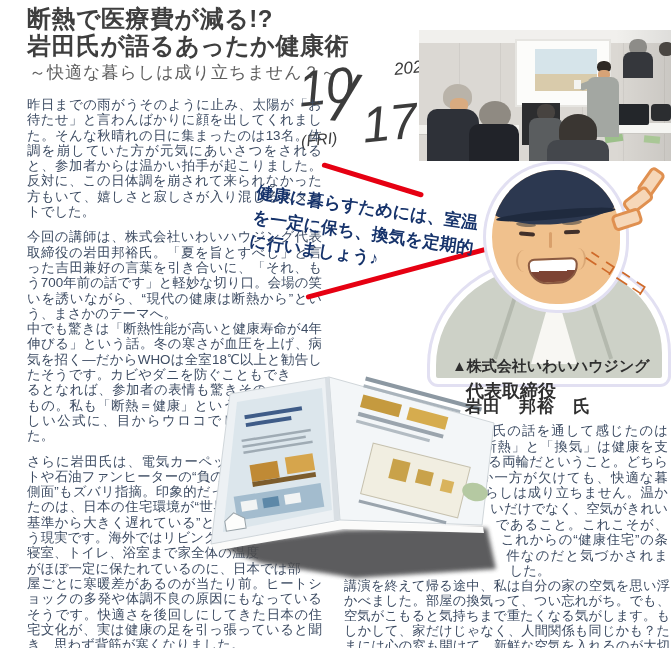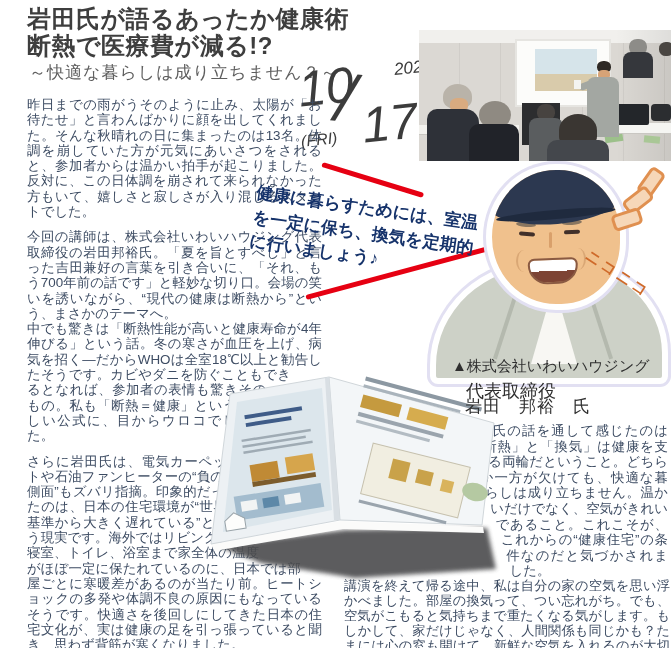--- a/index.html
+++ b/index.html
@@ -90,39 +90,39 @@
             font-size:15px;letter-spacing:3px;transform:rotate(33deg);transform-origin:left top;}
   
   .booklet{position:absolute;left:203px;top:372px;z-index:4;}
   
   .left-col{position:absolute;left:27px;top:97px;width:295px;height:551px;z-index:1;
             font-size:13.4px;line-height:15.3px;text-align:justify;}
   .left-col p{margin:0;}
   .left-col .gap{margin-top:10px;}
   .wrap-spacer-left{float:right;width:100px;height:548px;
       shape-outside:polygon(100% 50%,55% 53%,15% 60%,2% 70%,10% 80%,100% 86%);}
-  .credit{position:absolute;color:#2f2f2f;font-weight:normal;white-space:nowrap;z-index:5;}
+  .credit{position:absolute;color:#2f2f2f;font-weight:bold;white-space:nowrap;z-index:5;}
   .credit-company{left:452px;top:357px;font-size:15px;}
   .credit-role{left:466px;top:379px;font-size:18px;}
   .credit-name{left:465px;top:395px;font-size:17px;letter-spacing:1px;text-align:center;}
   .right-p1{position:absolute;left:450px;top:423px;width:218px;height:150px;z-index:1;
             font-size:13.4px;line-height:15.6px;text-align:justify;}
   .wrap-spacer-right{float:left;width:70px;height:150px;
       shape-outside:polygon(0 0,12% 0,85% 100%,0 100%);}
   .right-p2{position:absolute;left:344px;top:565px;width:326px;z-index:1;
             font-size:13.2px;line-height:15px;text-align:justify;}
 </style>
 </head>
 <body>
 
 <div class="page">
 
   <div class="title">
+    <div>断熱で医療費が減る!?</div>
     <div>岩田氏が語るあったか健康術</div>
-    <div>断熱で医療費が減る!?</div>
   </div>
   <div class="subtitle">～快適な暮らしは成り立ちません？～</div>
 
   <div class="date d-month">10</div>
   <div class="date d-slash">/</div>
   <div class="date d-day">17</div>
   <div class="date d-year">2025</div>
   <div class="date d-fri">(FRI)</div>
 
   <div class="photo-seminar">

